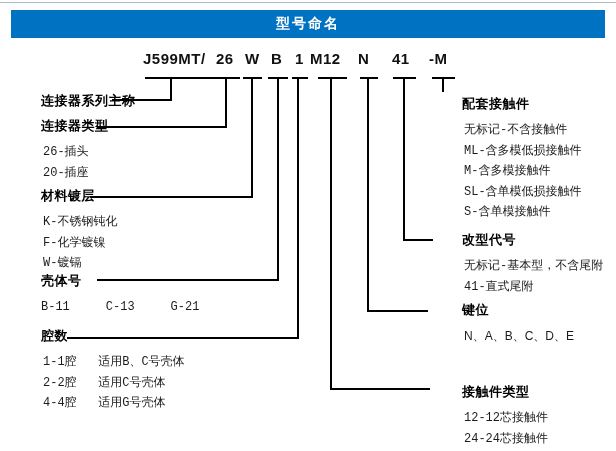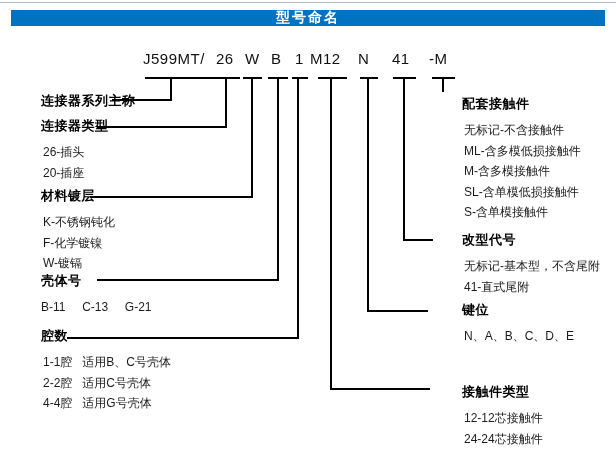--- a/index.html
+++ b/index.html
@@ -2,39 +2,39 @@
 <html><head>
 <meta charset="utf-8">
 <style>
   html,body{margin:0;padding:0;background:#fff;}
   .canvas{
     position:relative;width:616px;height:451px;background:#ffffff;
     font-family:"Liberation Sans",sans-serif;overflow:hidden;
   }
   .top-rule{position:absolute;top:2px;left:0;width:616px;height:1px;background:#b4bcc6;}
   .title-bar{
-    position:absolute;left:11px;top:10px;width:594px;height:16px;
+    position:absolute;left:11px;top:10px;width:594px;height:28px;
     display:flex;align-items:center;justify-content:center;
   }
   .title-bar span{
     color:#ffffff;font-size:14px;font-weight:bold;letter-spacing:2px;
   }
   .code{
-    position:absolute;top:50px;font-size:15px;font-weight:normal;color:#111;
+    position:absolute;top:50px;font-size:15px;font-weight:bold;color:#111;
     font-family:"Liberation Sans",sans-serif;letter-spacing:0.5px;white-space:pre;
   }
   .hl,.vl{position:absolute;background:#000;}
   .group{position:absolute;margin-left:24px;}
   .g-title{
     font-size:13px;font-weight:bold;color:#000;line-height:15px;margin-bottom:9px;
     white-space:pre;letter-spacing:0.5px;
   }
   .sub-item{
     font-size:12px;color:#1c1c1c;line-height:20.5px;white-space:pre;
-    font-family:Liberation Sans, sans-serif;padding-left:2px;
+    font-family:Liberation Mono, monospace;padding-left:2px;
   }
 </style>
 </head>
 <body>
 
 <div class="canvas">
 
   <div class="top-rule"></div>
 
   <div class="title-bar" id="titleBar" style="background: rgb(0, 114, 194);">

